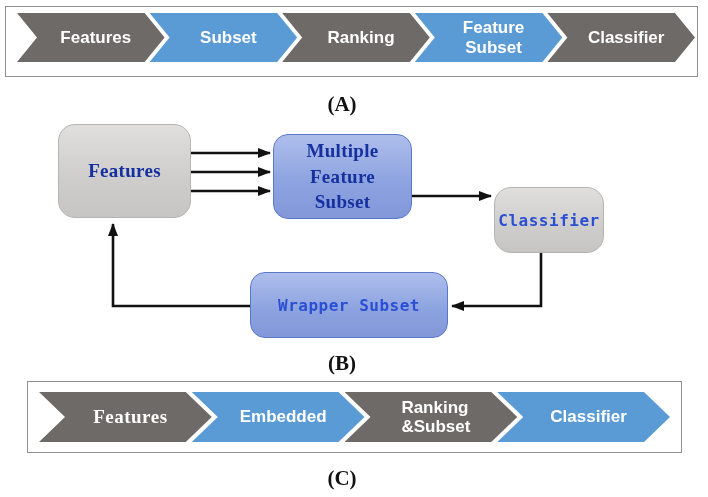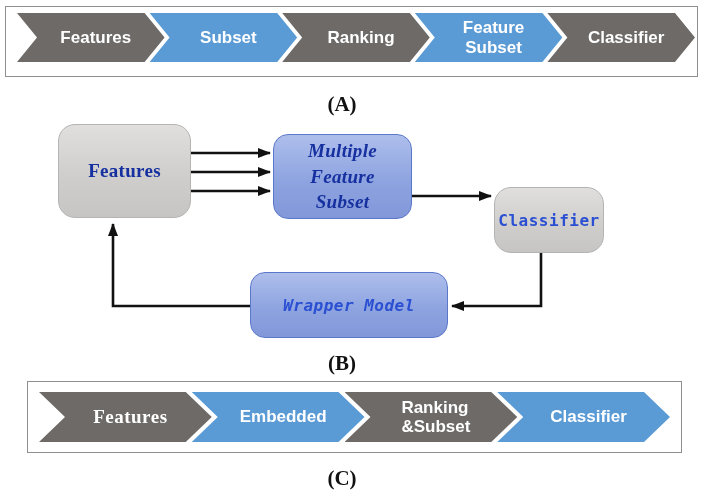--- a/index.html
+++ b/index.html
@@ -40,21 +40,21 @@
   .cap-a { top:92px; } .cap-b { top:351px; } .cap-c { top:466px; }
 
   
   .node { position:absolute; display:flex; align-items:center; justify-content:center; text-align:center; }
   .gray-box {
     background:linear-gradient(180deg,#e0dfde 0%, #cfcecd 55%, #c6c5c4 100%);
     border:1px solid #b5b4b3; border-radius:17px;
   }
   .blue-box {
     background:linear-gradient(180deg,#aebeec 0%, #8ea4e0 55%, #8197d9 100%);
-    border:1.5px solid #5b77c9; border-radius:15px;font-style:italic;
+    border:1.5px solid #5b77c9; border-radius:15px;
   }
   .node-features   { left:58px;  top:124px; width:133px; height:94px; }
   .node-subset     { left:273px; top:134px; width:139px; height:85px; }
   .node-classifier { left:494px; top:187px; width:110px; height:66px; }
   .node-wrapper    { left:250px; top:272px; width:198px; height:66px; }
 
   .serif-label {
     font-family:"Liberation Serif", serif; font-weight:bold; font-size:19px;
     color:#16309f; white-space:pre-line; line-height:1.35; letter-spacing:.3px;
   }
@@ -112,21 +112,21 @@
   </div>
   <div class="node blue-box node-subset">
     <span class="serif-label">Multiple
 Feature
 Subset</span>
   </div>
   <div class="node gray-box node-classifier">
     <span class="mono-label">Classifier</span>
   </div>
   <div class="node blue-box node-wrapper">
-    <span class="mono-label">Wrapper Model</span>
+    <span class="mono-label">Wrapper Subset</span>
   </div>
   <div class="caption cap-b">(B)</div>
 
   <div class="panel panel-c"></div>
   <div class="chev-strip strip-c">
     <div class="chev gray">
       <span class="chev-label serif">Features</span>
     </div>
     <div class="chev blue">
       <span class="chev-label">Embedded</span>

